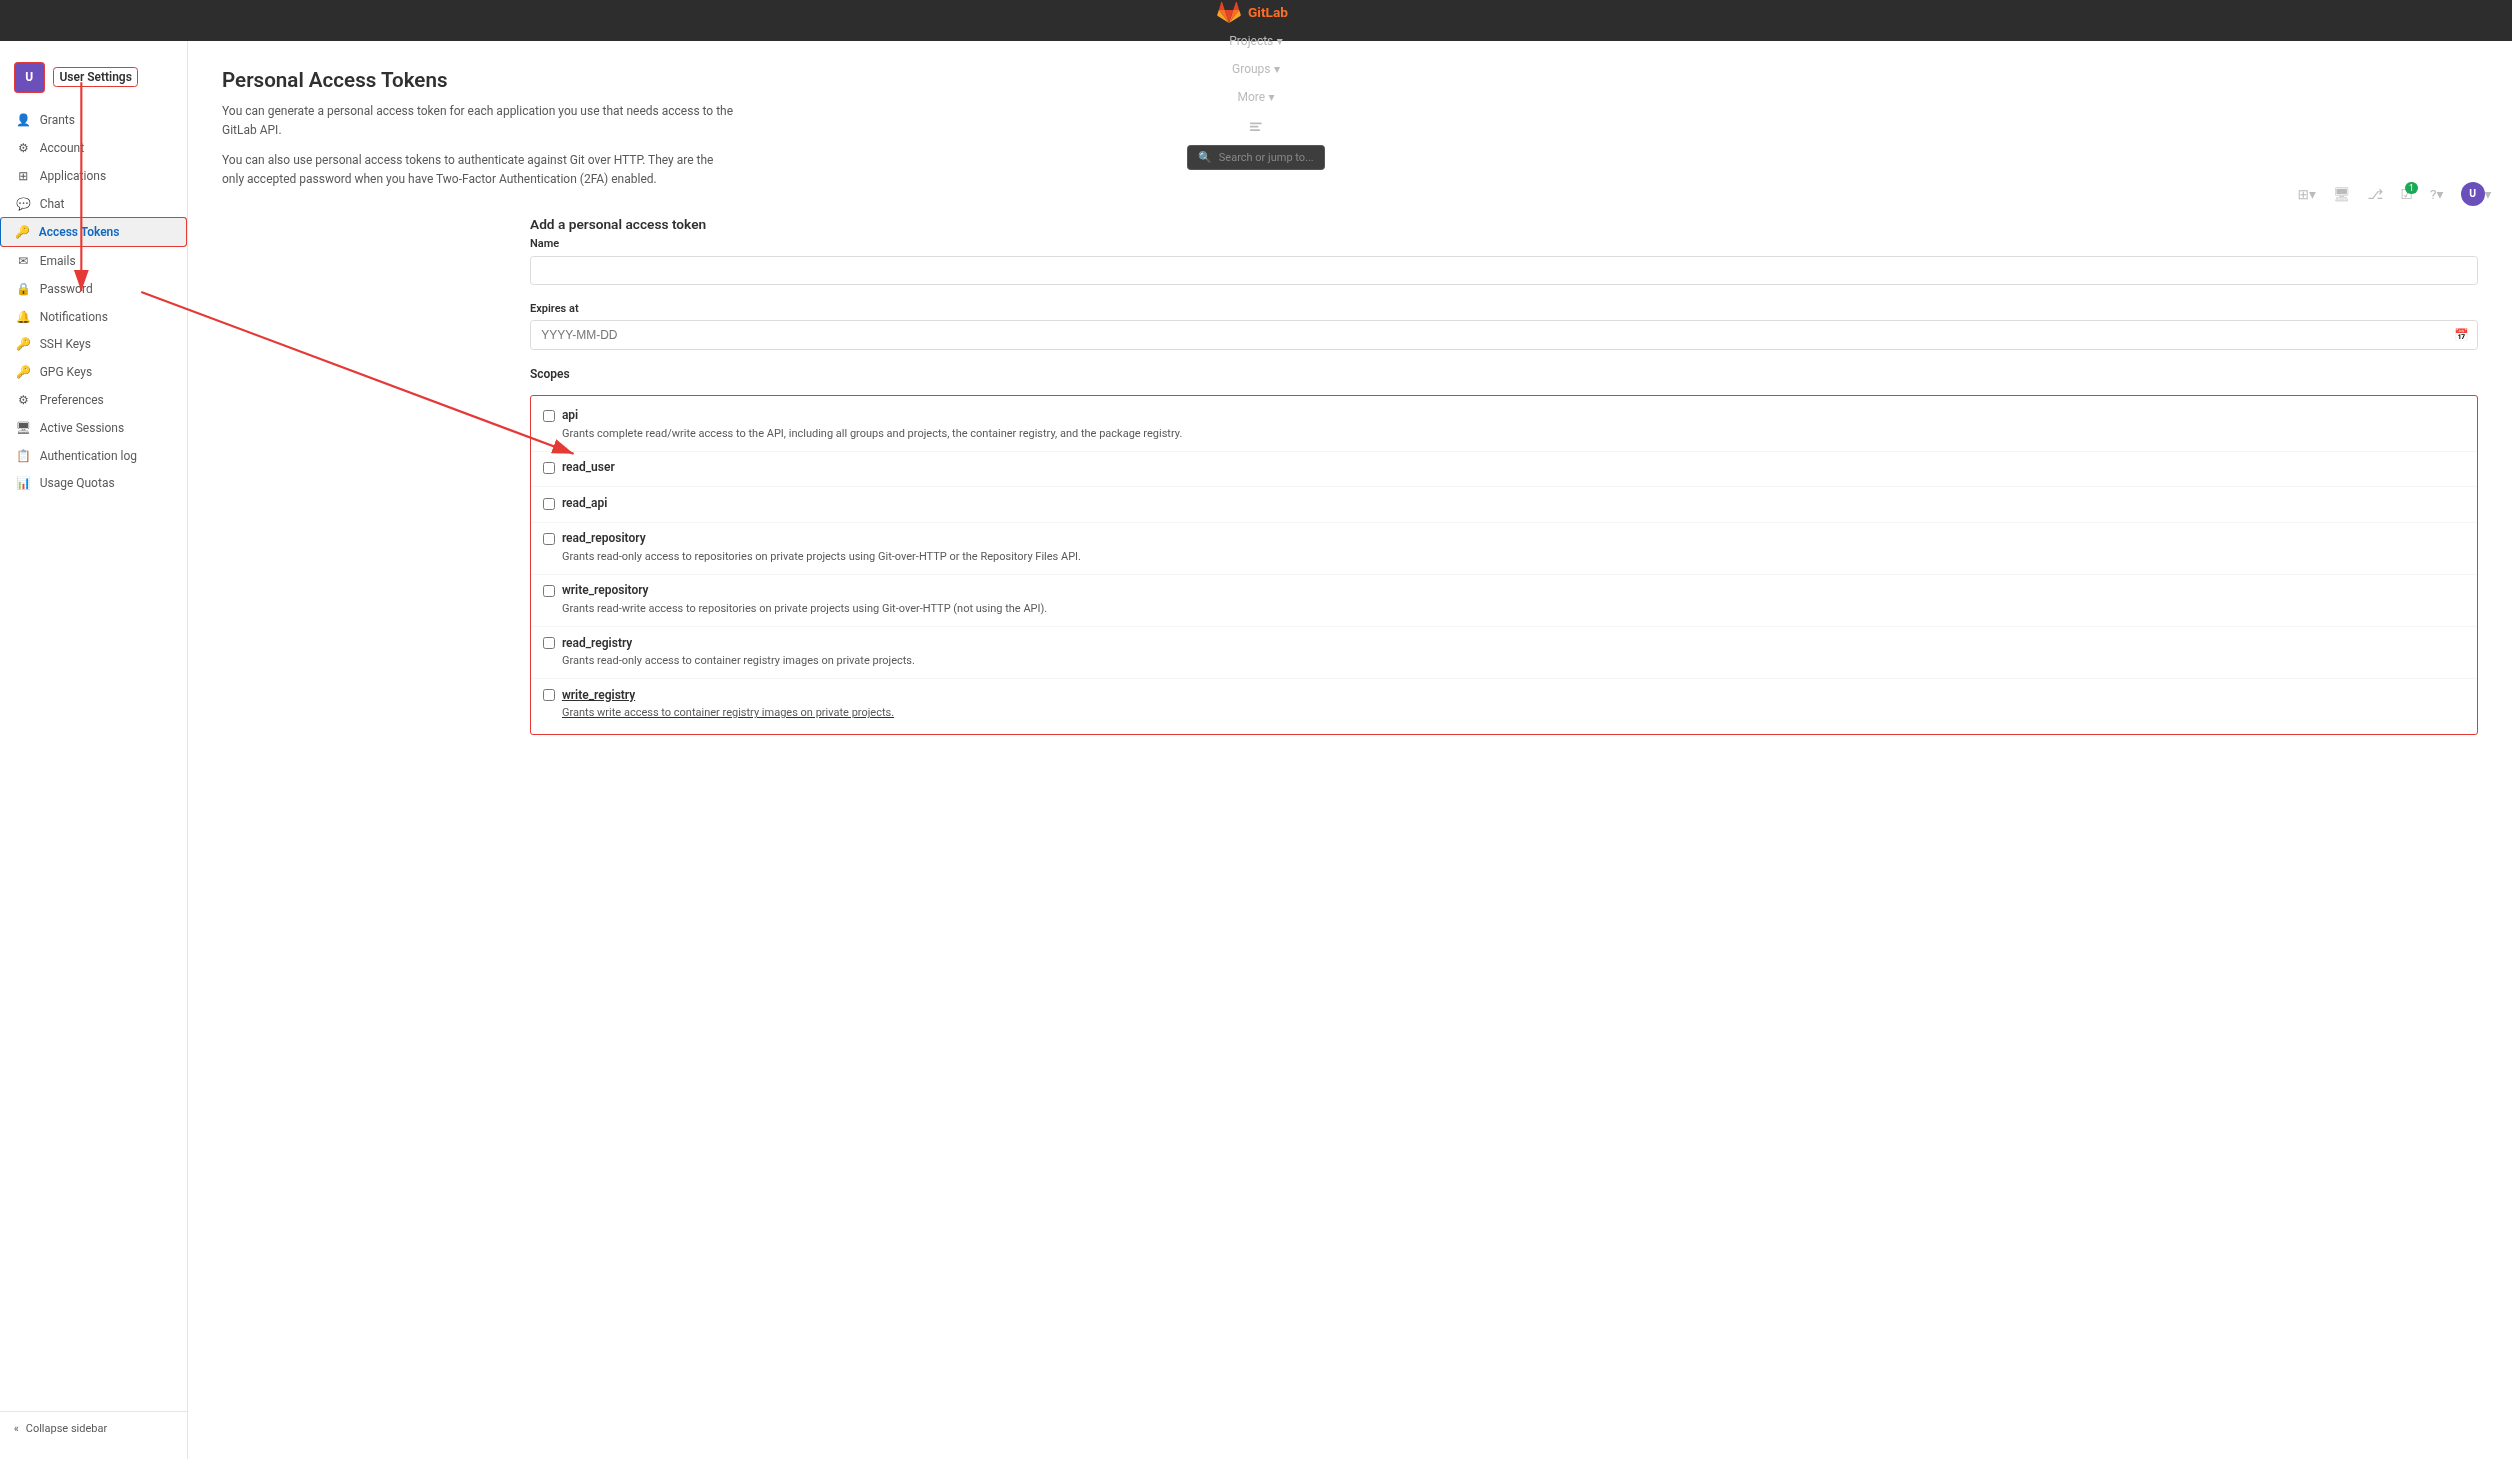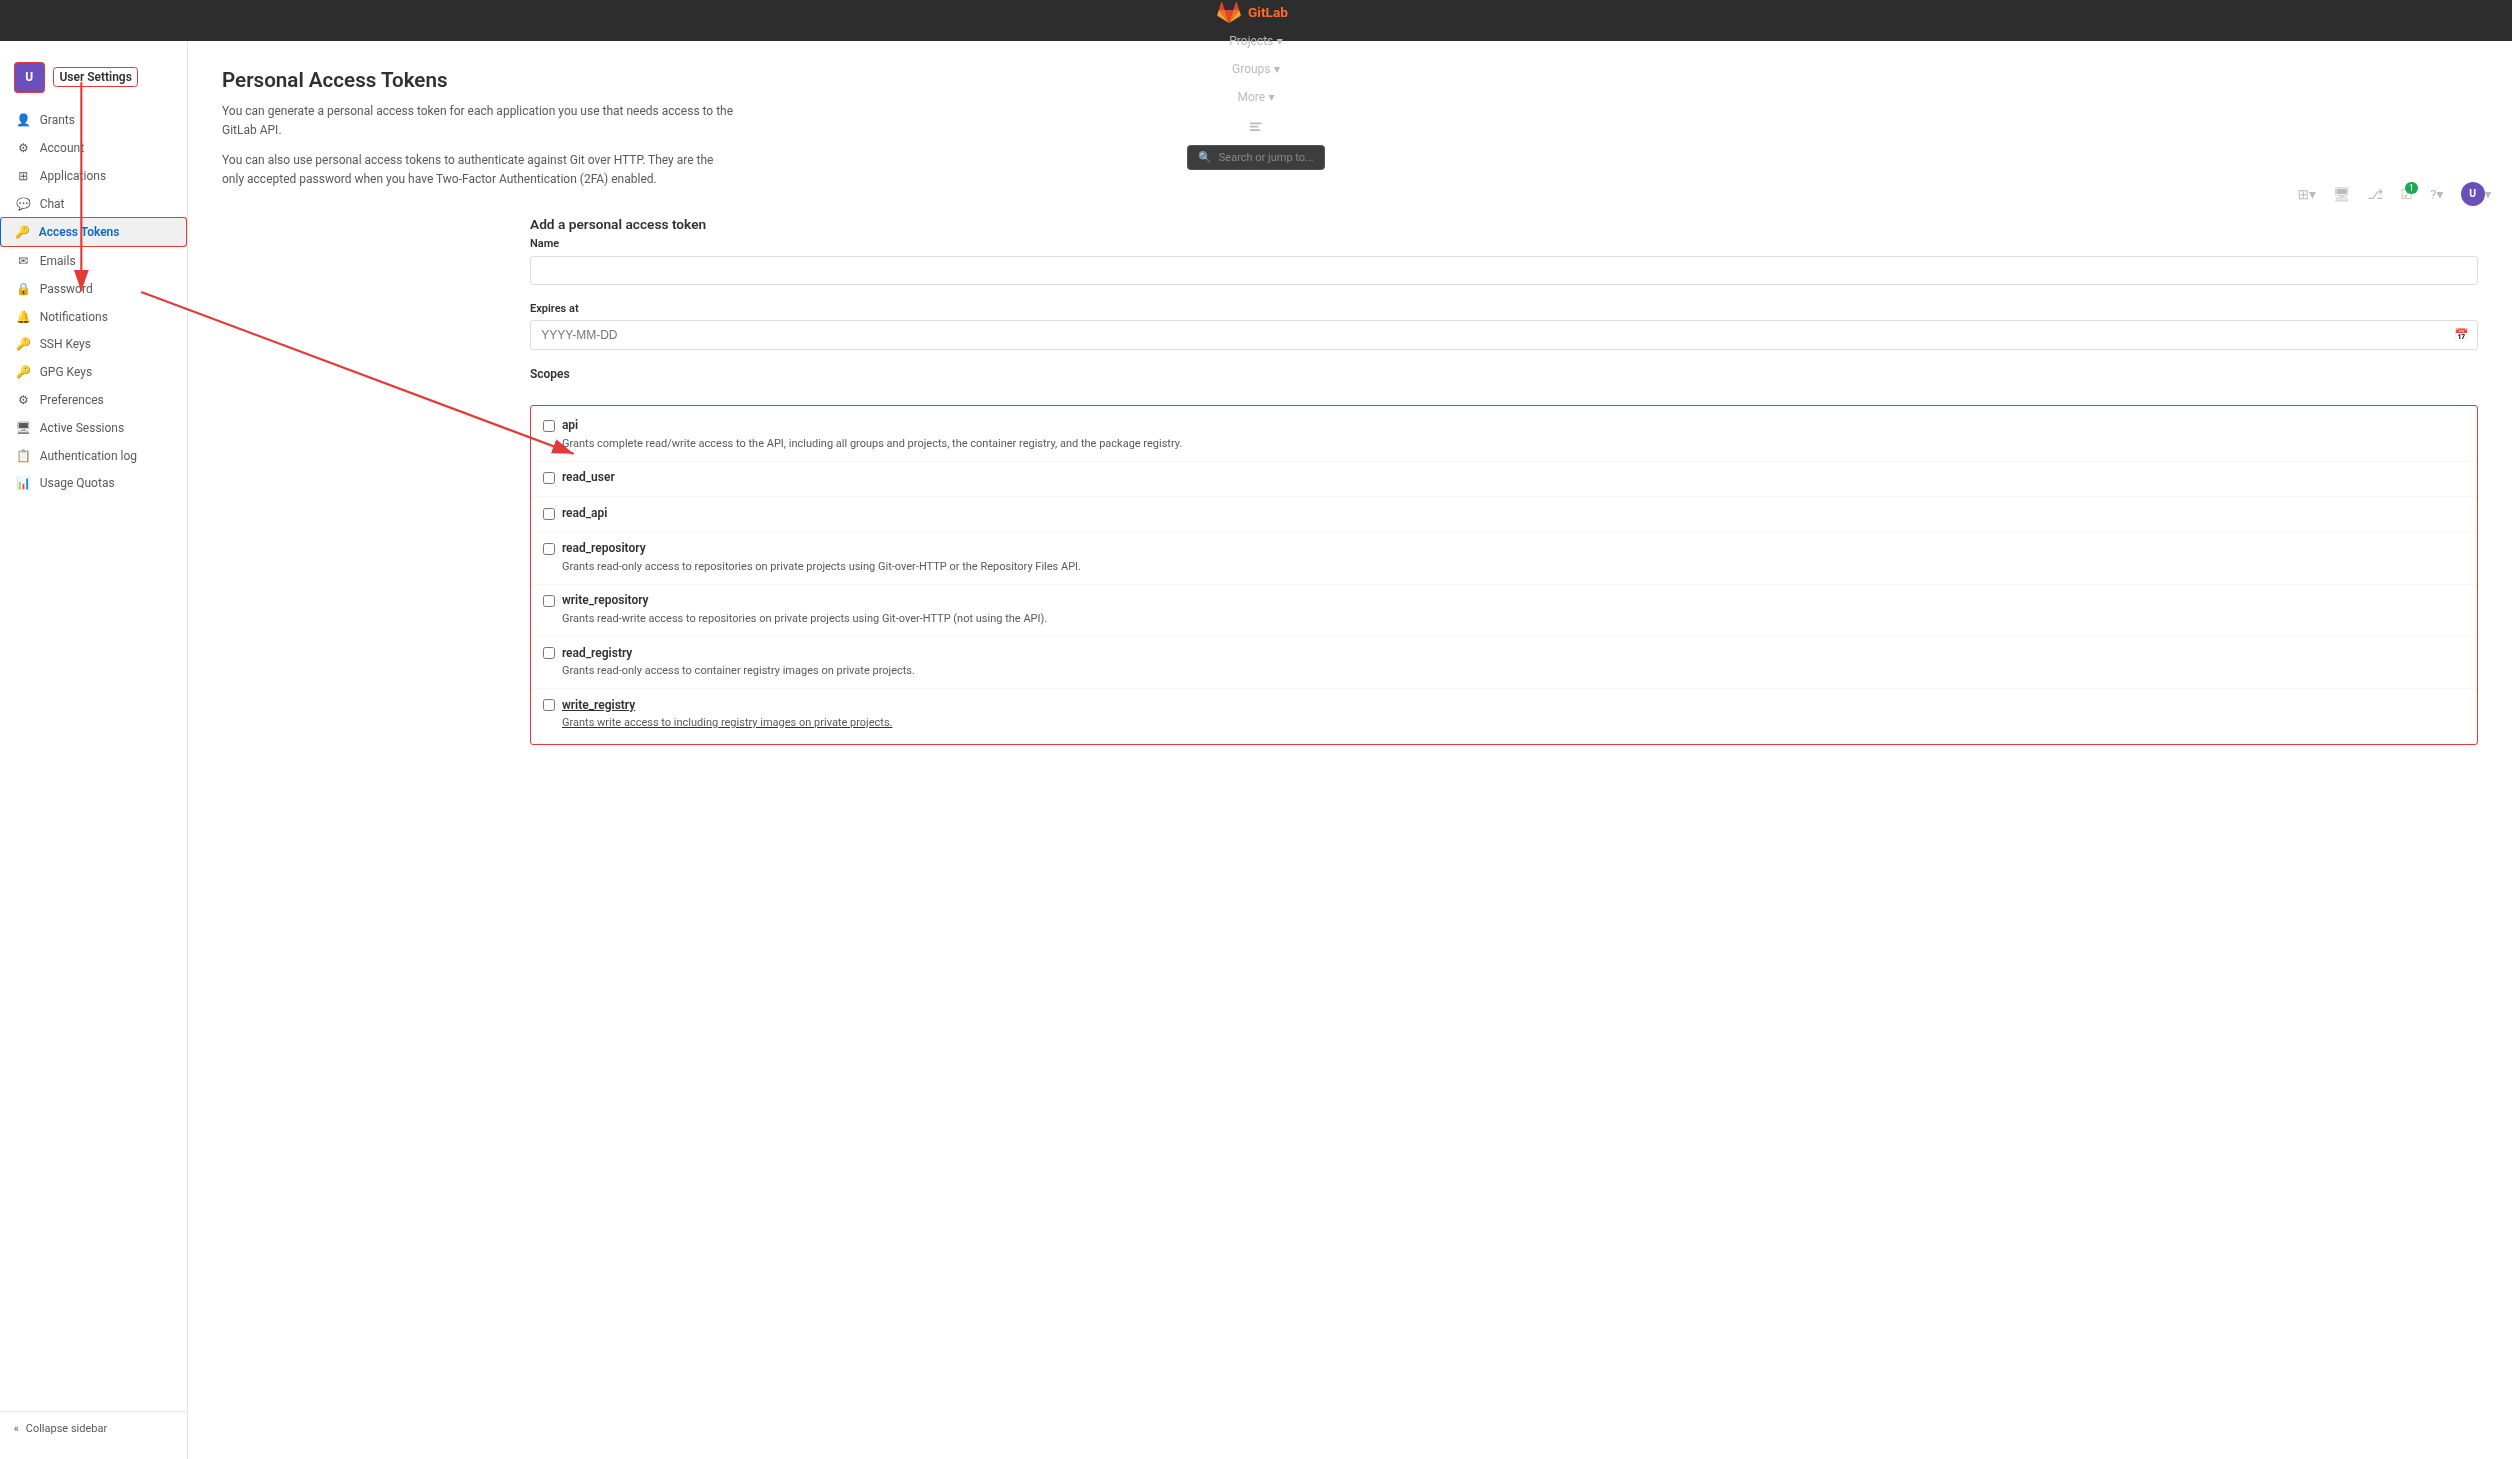--- a/index.html
+++ b/index.html
@@ -105,21 +105,21 @@
       outline: none;
     }
     .input-with-icon { position: relative; }
     .input-with-icon .form-input { padding-right: 31px; }
     .input-calendar-icon {
       position: absolute; right: 8.6px; top: 50%; transform: translateY(-50%);
       color: #888; font-size: 12px;
     }
 
     
-    .scopes-label { font-size: 12px; font-weight: 600; color: #303030; margin-bottom: 24px; }
+    .scopes-label { font-size: 12px; font-weight: 600; color: #303030; margin-bottom: 14px; }
     .scopes-box {
       border: 1.7px solid #e53935; border-radius: 3px;
       padding: 3.4px 0; background: #fff;
     }
     .scope-item { padding: 8.6px 12px; border-bottom: 0.9px solid #f5f5f5; }
     .scope-item:last-child { border-bottom: none; text-decoration: underline; }
     .scope-header { display: flex; align-items: flex-start; gap: 6.9px; margin-bottom: 3.4px; }
     .scope-checkbox { margin-top: 1.7px; width: 12px; height: 12px; cursor: pointer; }
     .scope-name { font-size: 12px; font-weight: 600; color: #303030; }
     .scope-desc { font-size: 11px; color: #595959; line-height: 1.5; padding-left: 19px; }
@@ -354,21 +354,21 @@
       <input type="checkbox" class="scope-checkbox" style="">
       <span class="scope-name">read_registry</span>
     </div>
     <div class="scope-desc">Grants read-only access to container registry images on private projects.</div>
   </div>
                   <div class="scope-item">
     <div class="scope-header">
       <input type="checkbox" class="scope-checkbox" style="">
       <span class="scope-name">write_registry</span>
     </div>
-    <div class="scope-desc">Grants write access to including registry images on private projects.</div>
+    <div class="scope-desc">Grants write access to container registry images on private projects.</div>
   </div>
                 </div>
             </div>
           </div>
         </div>
       </div>
     </div>
   </main>
 </div>
 

